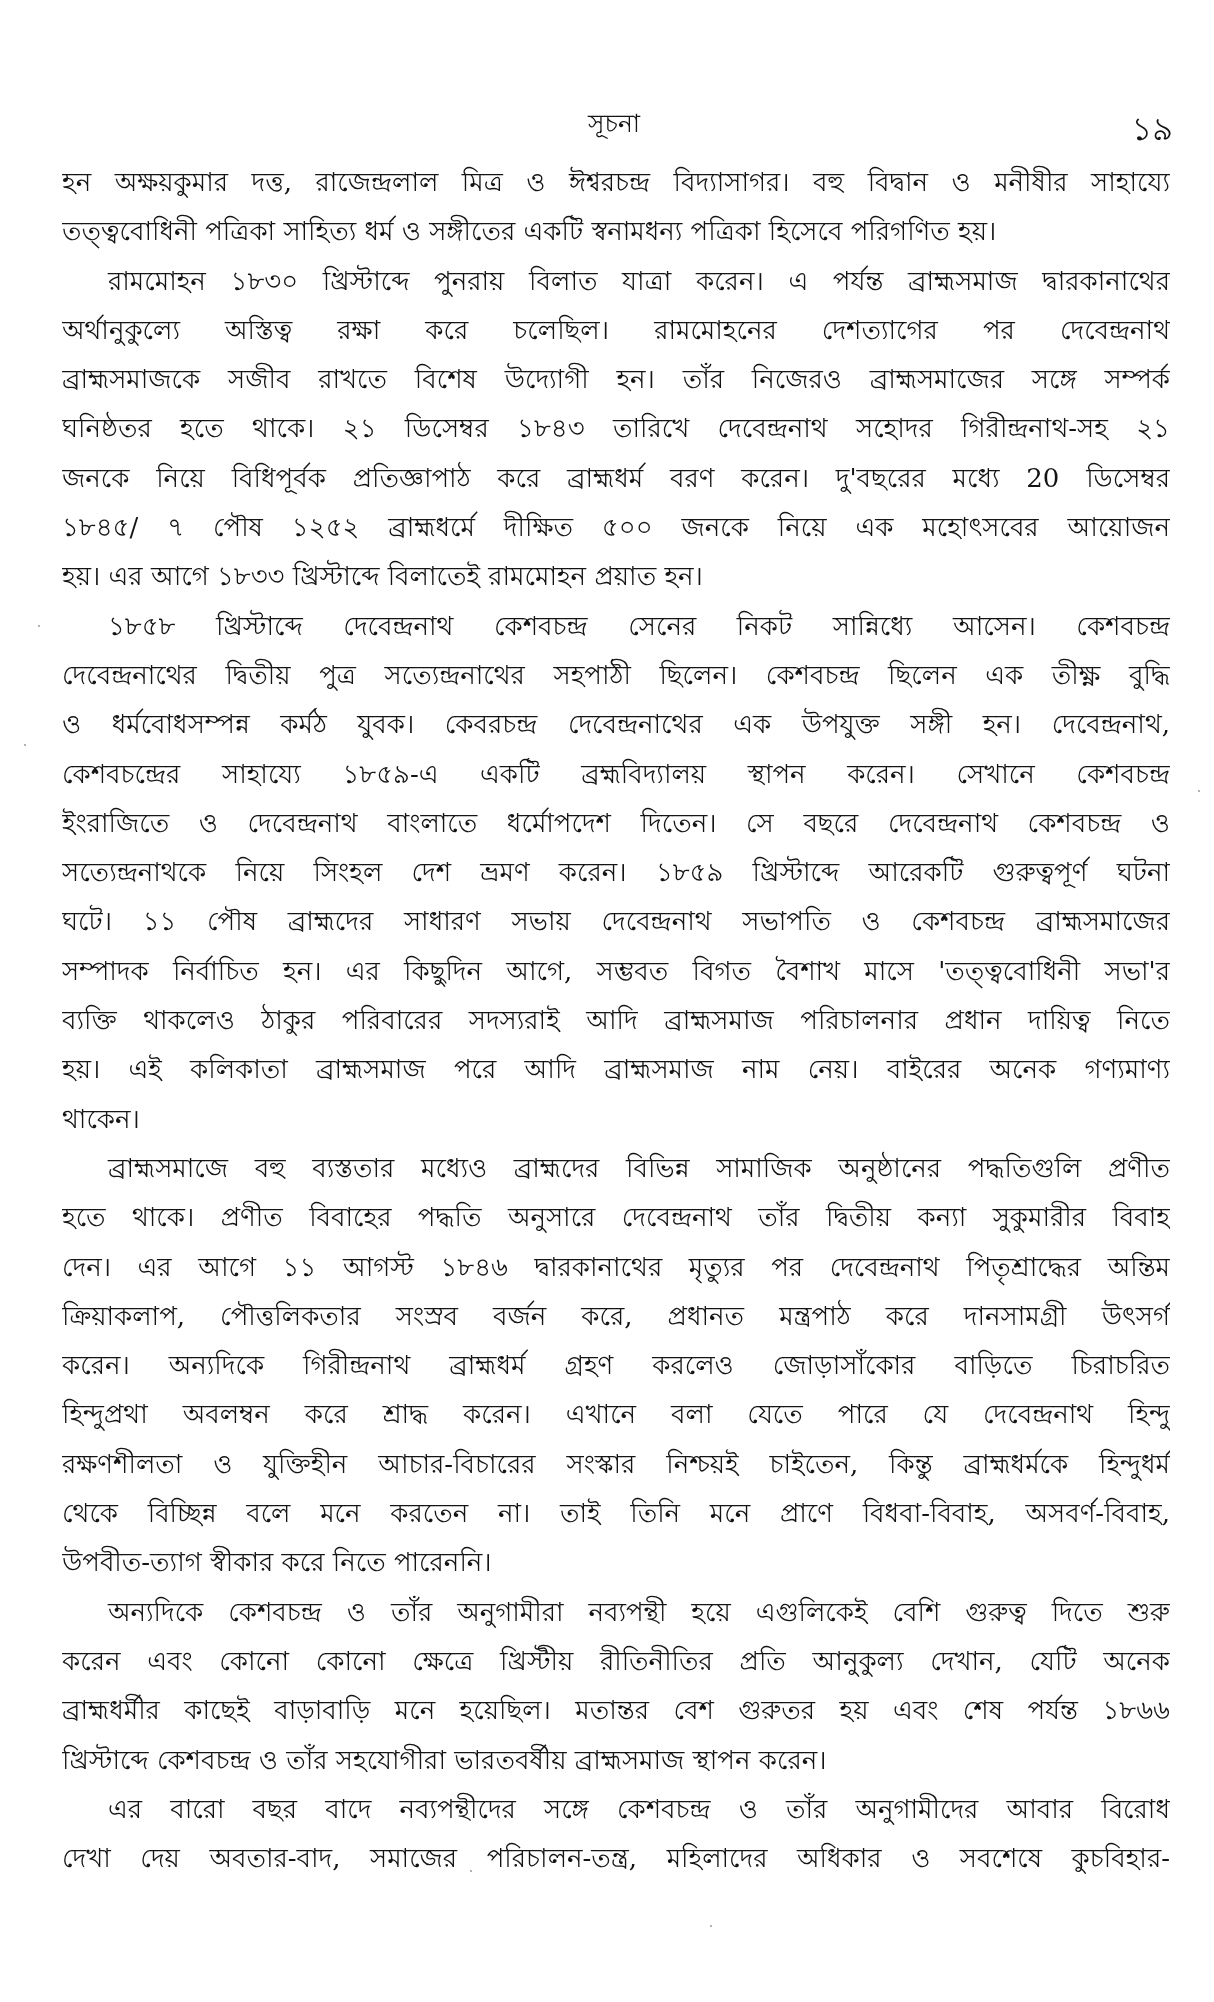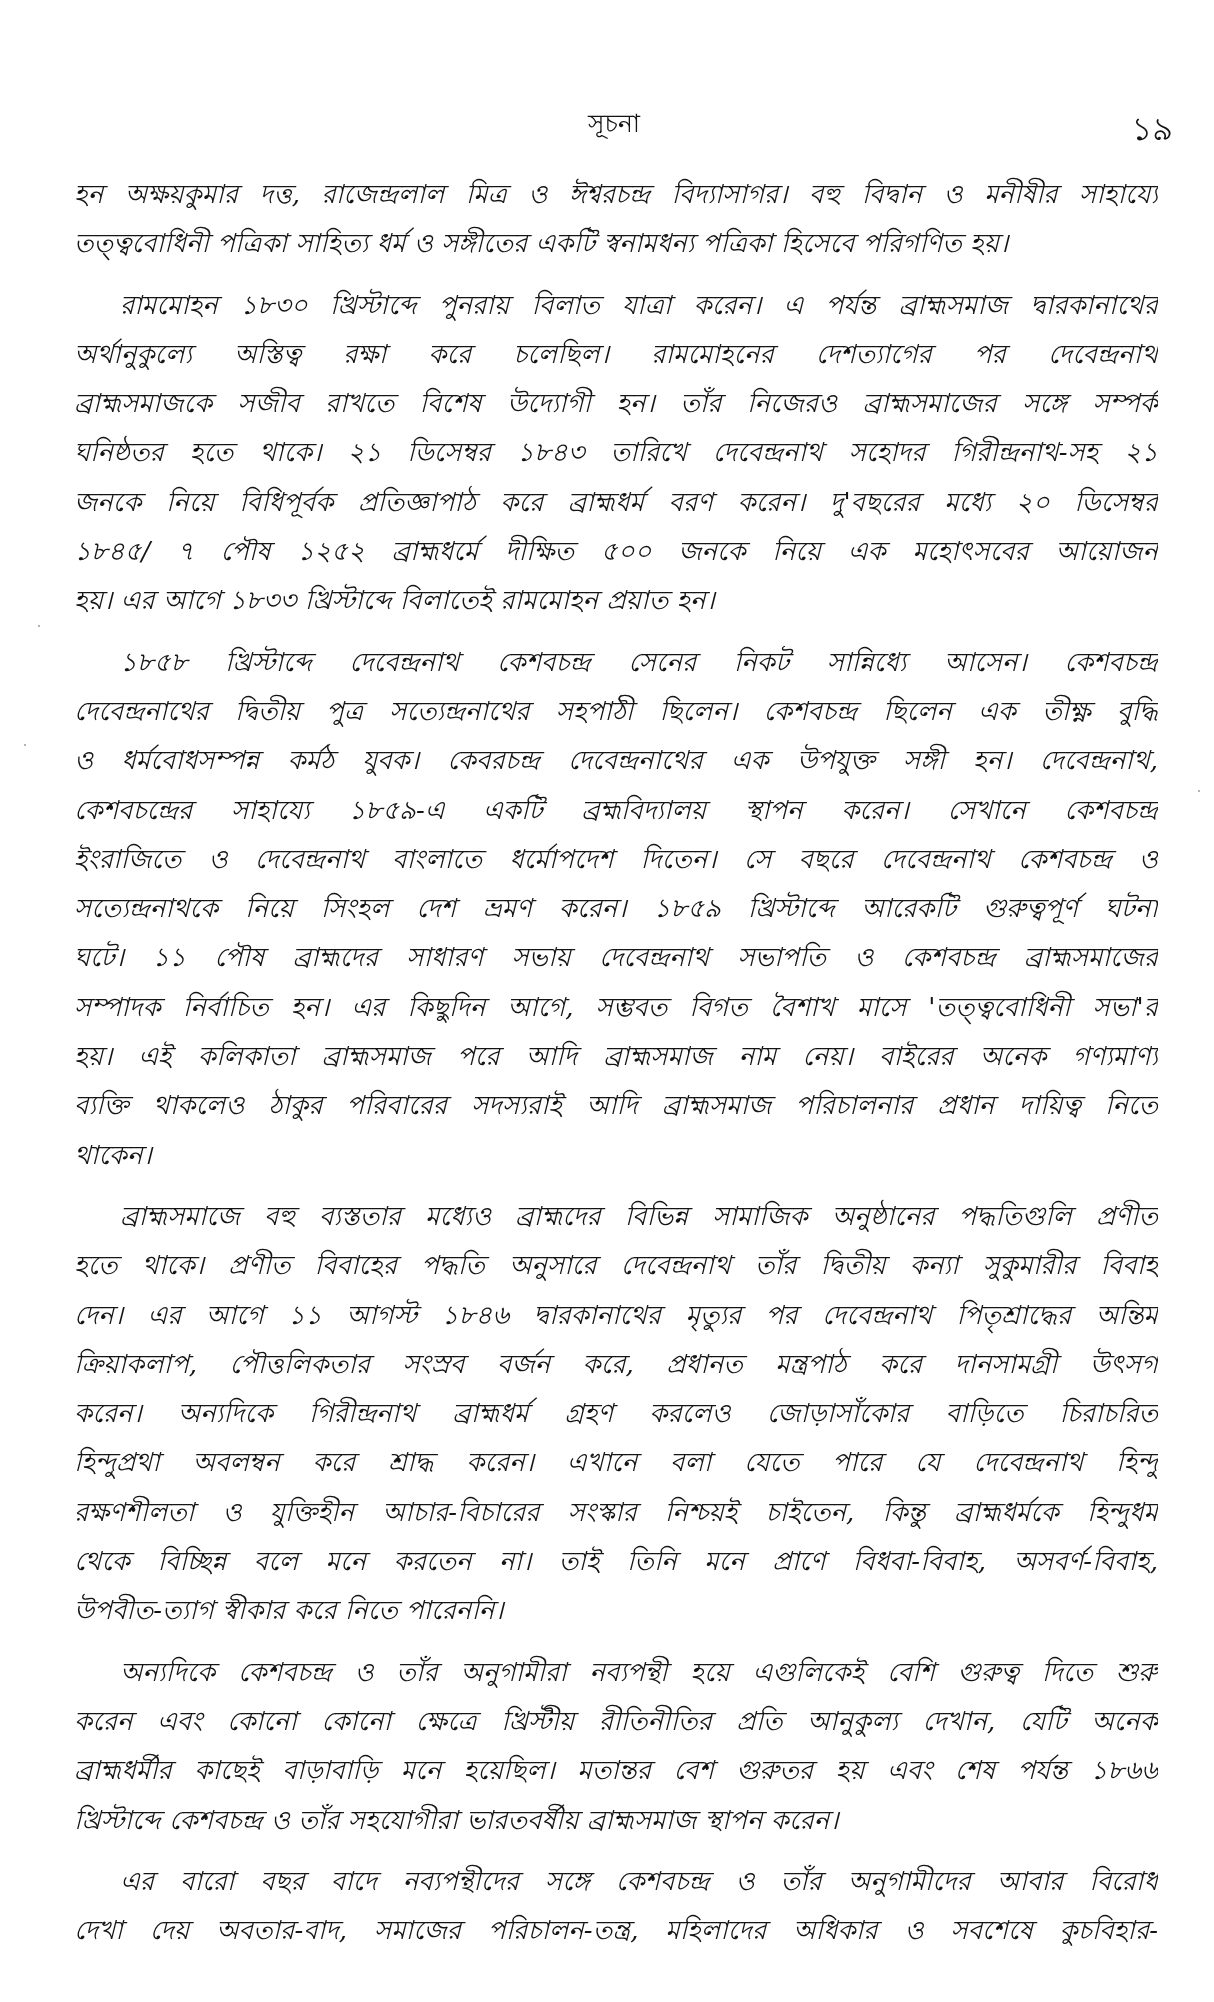--- a/index.html
+++ b/index.html
@@ -31,21 +31,21 @@
     right: 48px;
     top: 6px;
     font-size: 32px;
   }
   .body-text {
     position: absolute;
     left: 62px;
     top: 158px;
     width: 1108px;
   }
-  .para { margin: 12px; font-style: italic; }
+  .para { margin: 0; }
   .line {
     display: block;
     height: 49.3px;
     line-height: 49.3px;
     font-size: 26px;
     white-space: nowrap;
     text-align: justify;
     text-align-last: justify;
     overflow: hidden;
   }
@@ -68,35 +68,35 @@
   <div class="body-text" id="body-text">
       <div class="para">
         <span class="line">হন অক্ষয়কুমার দত্ত, রাজেন্দ্রলাল মিত্র ও ঈশ্বরচন্দ্র বিদ্যাসাগর। বহু বিদ্বান ও মনীষীর সাহায্যে</span>
         <span class="line last">তত্ত্ববোধিনী পত্রিকা সাহিত্য ধর্ম ও সঙ্গীতের একটি স্বনামধন্য পত্রিকা হিসেবে পরিগণিত হয়।</span>
       </div>
       <div class="para">
         <span class="line indent">রামমোহন ১৮৩০ খ্রিস্টাব্দে পুনরায় বিলাত যাত্রা করেন। এ পর্যন্ত ব্রাহ্মসমাজ দ্বারকানাথের</span>
         <span class="line">অর্থানুকুল্যে অস্তিত্ব রক্ষা করে চলেছিল। রামমোহনের দেশত্যাগের পর দেবেন্দ্রনাথ</span>
         <span class="line">ব্রাহ্মসমাজকে সজীব রাখতে বিশেষ উদ্যোগী হন। তাঁর নিজেরও ব্রাহ্মসমাজের সঙ্গে সম্পর্ক</span>
         <span class="line">ঘনিষ্ঠতর হতে থাকে। ২১ ডিসেম্বর ১৮৪৩ তারিখে দেবেন্দ্রনাথ সহোদর গিরীন্দ্রনাথ-সহ ২১</span>
-        <span class="line">জনকে নিয়ে বিধিপূর্বক প্রতিজ্ঞাপাঠ করে ব্রাহ্মধর্ম বরণ করেন। দু'বছরের মধ্যে ২০ ডিসেম্বর</span>
+        <span class="line">জনকে নিয়ে বিধিপূর্বক প্রতিজ্ঞাপাঠ করে ব্রাহ্মধর্ম বরণ করেন। দু'বছরের মধ্যে 20 ডিসেম্বর</span>
         <span class="line">১৮৪৫/ ৭ পৌষ ১২৫২ ব্রাহ্মধর্মে দীক্ষিত ৫০০ জনকে নিয়ে এক মহোৎসবের আয়োজন</span>
         <span class="line last">হয়। এর আগে ১৮৩৩ খ্রিস্টাব্দে বিলাতেই রামমোহন প্রয়াত হন।</span>
       </div>
       <div class="para">
         <span class="line indent">১৮৫৮ খ্রিস্টাব্দে দেবেন্দ্রনাথ কেশবচন্দ্র সেনের নিকট সান্নিধ্যে আসেন। কেশবচন্দ্র</span>
         <span class="line">দেবেন্দ্রনাথের দ্বিতীয় পুত্র সত্যেন্দ্রনাথের সহপাঠী ছিলেন। কেশবচন্দ্র ছিলেন এক তীক্ষ্ণ বুদ্ধি</span>
         <span class="line">ও ধর্মবোধসম্পন্ন কর্মঠ যুবক। কেবরচন্দ্র দেবেন্দ্রনাথের এক উপযুক্ত সঙ্গী হন। দেবেন্দ্রনাথ,</span>
         <span class="line">কেশবচন্দ্রের সাহায্যে ১৮৫৯-এ একটি ব্রহ্মবিদ্যালয় স্থাপন করেন। সেখানে কেশবচন্দ্র</span>
         <span class="line">ইংরাজিতে ও দেবেন্দ্রনাথ বাংলাতে ধর্মোপদেশ দিতেন। সে বছরে দেবেন্দ্রনাথ কেশবচন্দ্র ও</span>
         <span class="line">সত্যেন্দ্রনাথকে নিয়ে সিংহল দেশ ভ্রমণ করেন। ১৮৫৯ খ্রিস্টাব্দে আরেকটি গুরুত্বপূর্ণ ঘটনা</span>
         <span class="line">ঘটে। ১১ পৌষ ব্রাহ্মদের সাধারণ সভায় দেবেন্দ্রনাথ সভাপতি ও কেশবচন্দ্র ব্রাহ্মসমাজের</span>
         <span class="line">সম্পাদক নির্বাচিত হন। এর কিছুদিন আগে, সম্ভবত বিগত বৈশাখ মাসে 'তত্ত্ববোধিনী সভা'র</span>
+        <span class="line">ব্যক্তি থাকলেও ঠাকুর পরিবারের সদস্যরাই আদি ব্রাহ্মসমাজ পরিচালনার প্রধান দায়িত্ব নিতে</span>
         <span class="line">হয়। এই কলিকাতা ব্রাহ্মসমাজ পরে আদি ব্রাহ্মসমাজ নাম নেয়। বাইরের অনেক গণ্যমাণ্য</span>
-        <span class="line">ব্যক্তি থাকলেও ঠাকুর পরিবারের সদস্যরাই আদি ব্রাহ্মসমাজ পরিচালনার প্রধান দায়িত্ব নিতে</span>
         <span class="line last">থাকেন।</span>
       </div>
       <div class="para">
         <span class="line indent">ব্রাহ্মসমাজে বহু ব্যস্ততার মধ্যেও ব্রাহ্মদের বিভিন্ন সামাজিক অনুষ্ঠানের পদ্ধতিগুলি প্রণীত</span>
         <span class="line">হতে থাকে। প্রণীত বিবাহের পদ্ধতি অনুসারে দেবেন্দ্রনাথ তাঁর দ্বিতীয় কন্যা সুকুমারীর বিবাহ</span>
         <span class="line">দেন। এর আগে ১১ আগস্ট ১৮৪৬ দ্বারকানাথের মৃত্যুর পর দেবেন্দ্রনাথ পিতৃশ্রাদ্ধের অন্তিম</span>
         <span class="line">ক্রিয়াকলাপ, পৌত্তলিকতার সংস্রব বর্জন করে, প্রধানত মন্ত্রপাঠ  করে দানসামগ্রী উৎসর্গ</span>
         <span class="line">করেন। অন্যদিকে গিরীন্দ্রনাথ ব্রাহ্মধর্ম গ্রহণ করলেও জোড়াসাঁকোর বাড়িতে চিরাচরিত</span>
         <span class="line">হিন্দুপ্রথা অবলম্বন করে শ্রাদ্ধ করেন। এখানে বলা যেতে পারে যে দেবেন্দ্রনাথ হিন্দু</span>
         <span class="line">রক্ষণশীলতা ও যুক্তিহীন আচার-বিচারের সংস্কার নিশ্চয়ই চাইতেন, কিন্তু ব্রাহ্মধর্মকে হিন্দুধর্ম</span>

